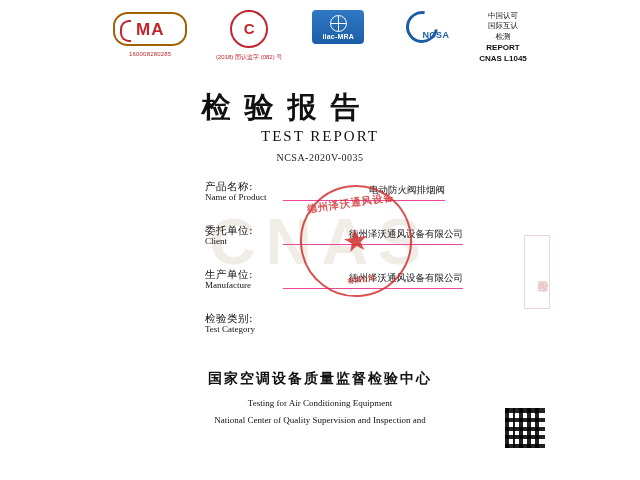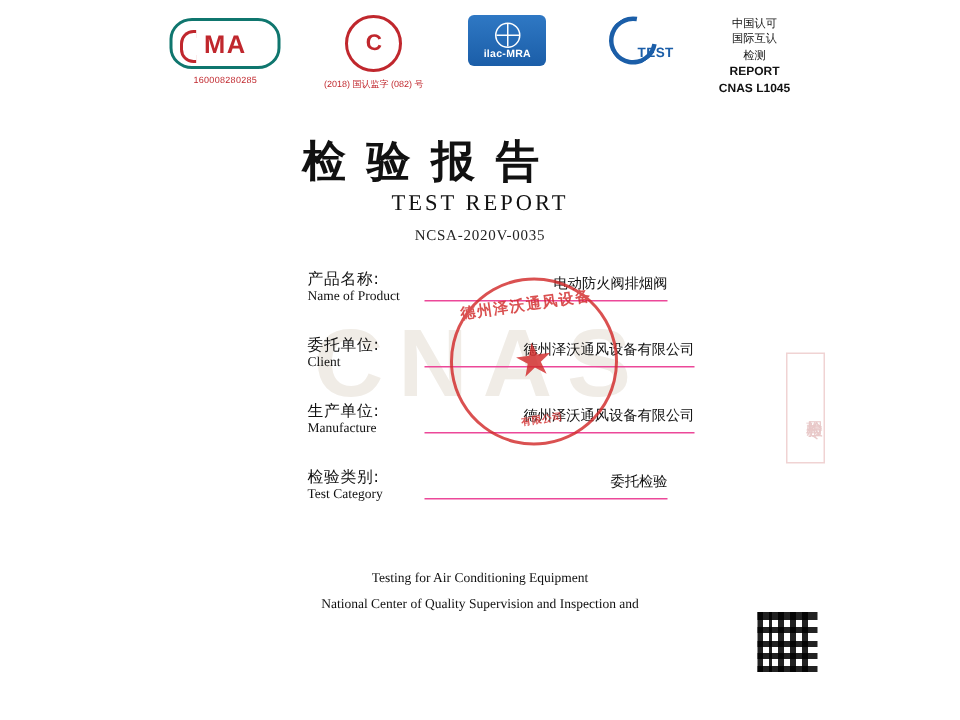--- a/index.html
+++ b/index.html
@@ -39,21 +39,21 @@
     line-height: 1;
   }
 
   
   .cma {
     width: 74px;
   }
   .cma-mark {
     width: 70px;
     height: 30px;
-    border: 2px solid #0f766e;
+    border: 2px solid #a16207;
     border-radius: 15px / 14px;
     color: #c0272d;
     font-family: "Liberation Sans", sans-serif;
     font-weight: bold;
     font-size: 17px;
     letter-spacing: 1px;
     display: flex;
     align-items: center;
     justify-content: center;
     margin: 2px auto 0;
@@ -432,21 +432,21 @@
     <div class="logo-block ilac">
       <div class="ilac-mark">
         <div class="ilac-globe"></div>
         <div class="ilac-text">ilac-MRA</div>
       </div>
     </div>
 
     <div class="logo-block cnas">
       <div class="cnas-mark">
         <div class="cnas-swoosh"></div>
-        <div class="cnas-label">TEST</div>
+        <div class="cnas-label">NCSA</div>
       </div>
     </div>
 
     <div class="accred">
       <div class="cn">中国认可</div>
       <div class="cn">国际互认</div>
       <div class="cn">检测</div>
       <div class="en">REPORT</div>
       <div class="en">CNAS L1045</div>
     </div>
@@ -483,34 +483,34 @@
         <div class="en">Manufacture</div>
       </div>
       <div class="field-value">德州泽沃通风设备有限公司</div>
     </div>
 
     <div class="field-row">
       <div class="field-label">
         <div class="cn">检验类别:</div>
         <div class="en">Test Category</div>
       </div>
-      <div class="field-value">委托检验</div>
     </div>
 
   </div>
 
   <div class="seal">
     <div class="arc-top">德州泽沃通风设备</div>
     <div class="star">★</div>
     <div class="arc-bottom">有限公司</div>
   </div>
 
   <div class="side-seal">检验专用</div>
 
   <div class="footer">
+    <div class="footer-cn">国家空调设备质量监督检验中心</div>
     <div class="footer-en">
       <div>Testing for Air Conditioning Equipment</div>
       <div>National Center of Quality Supervision and Inspection and</div>
     </div>
   </div>
 
   <div class="qr"></div>
 
 </div>
 

